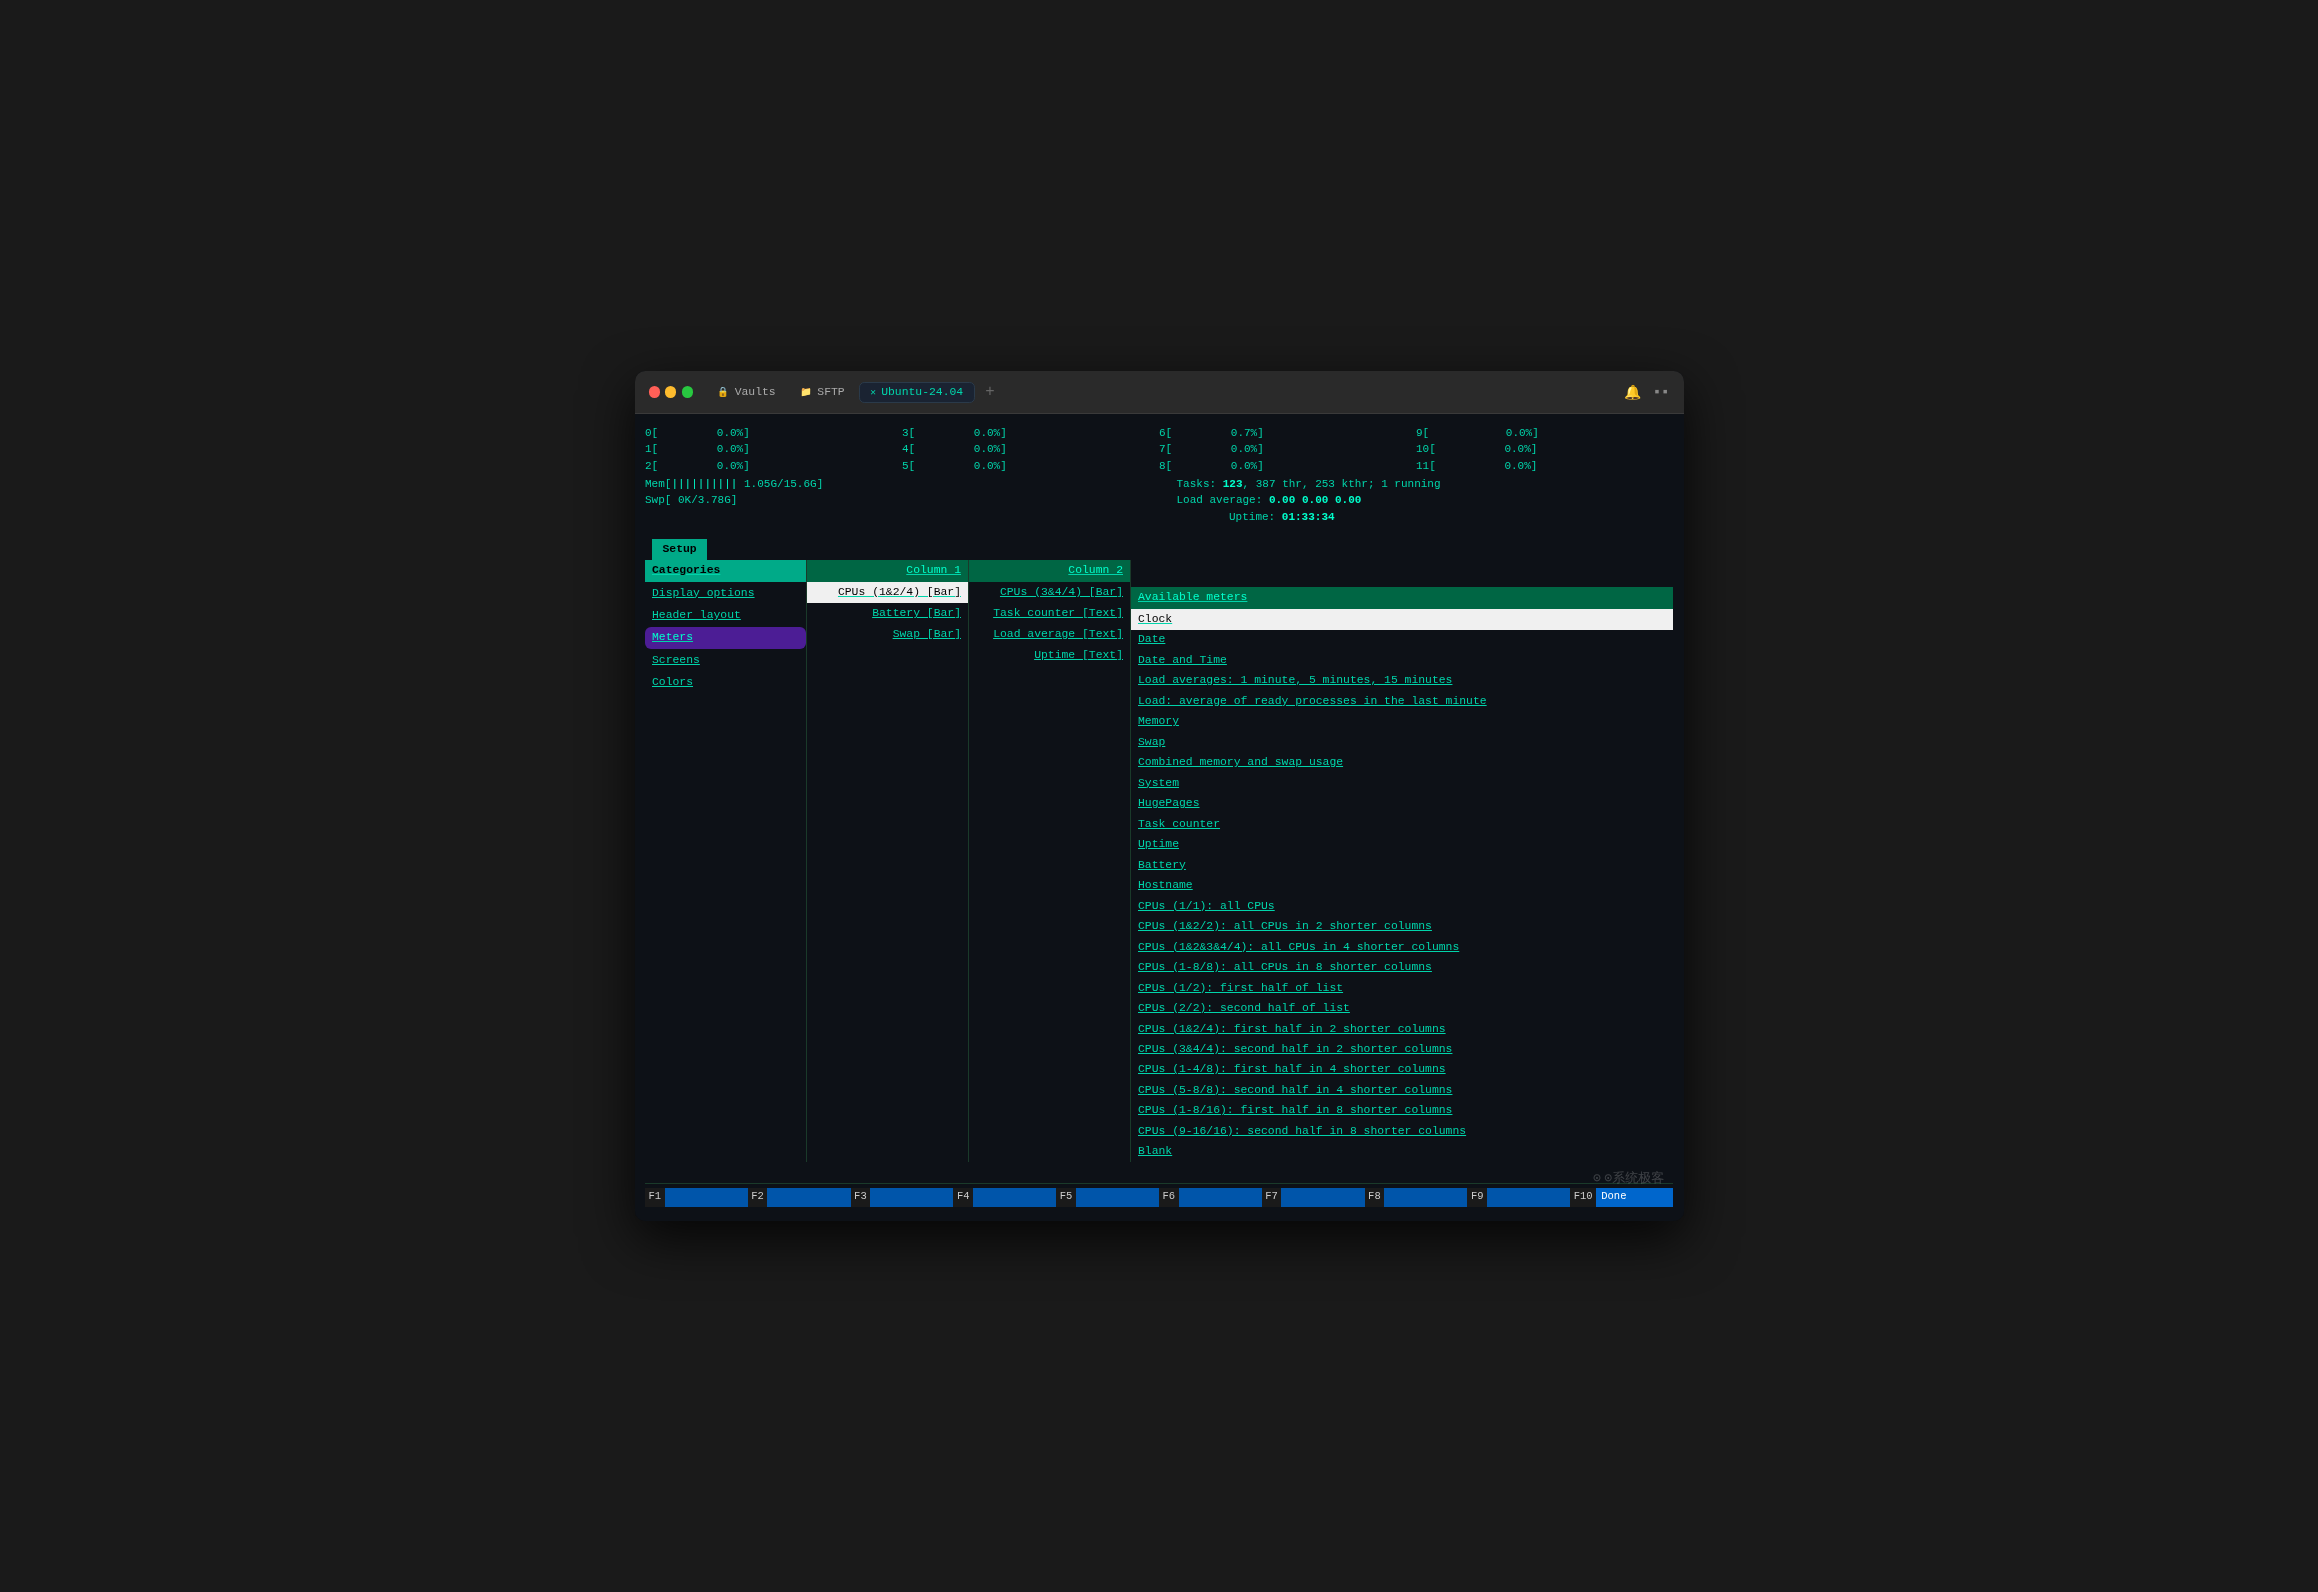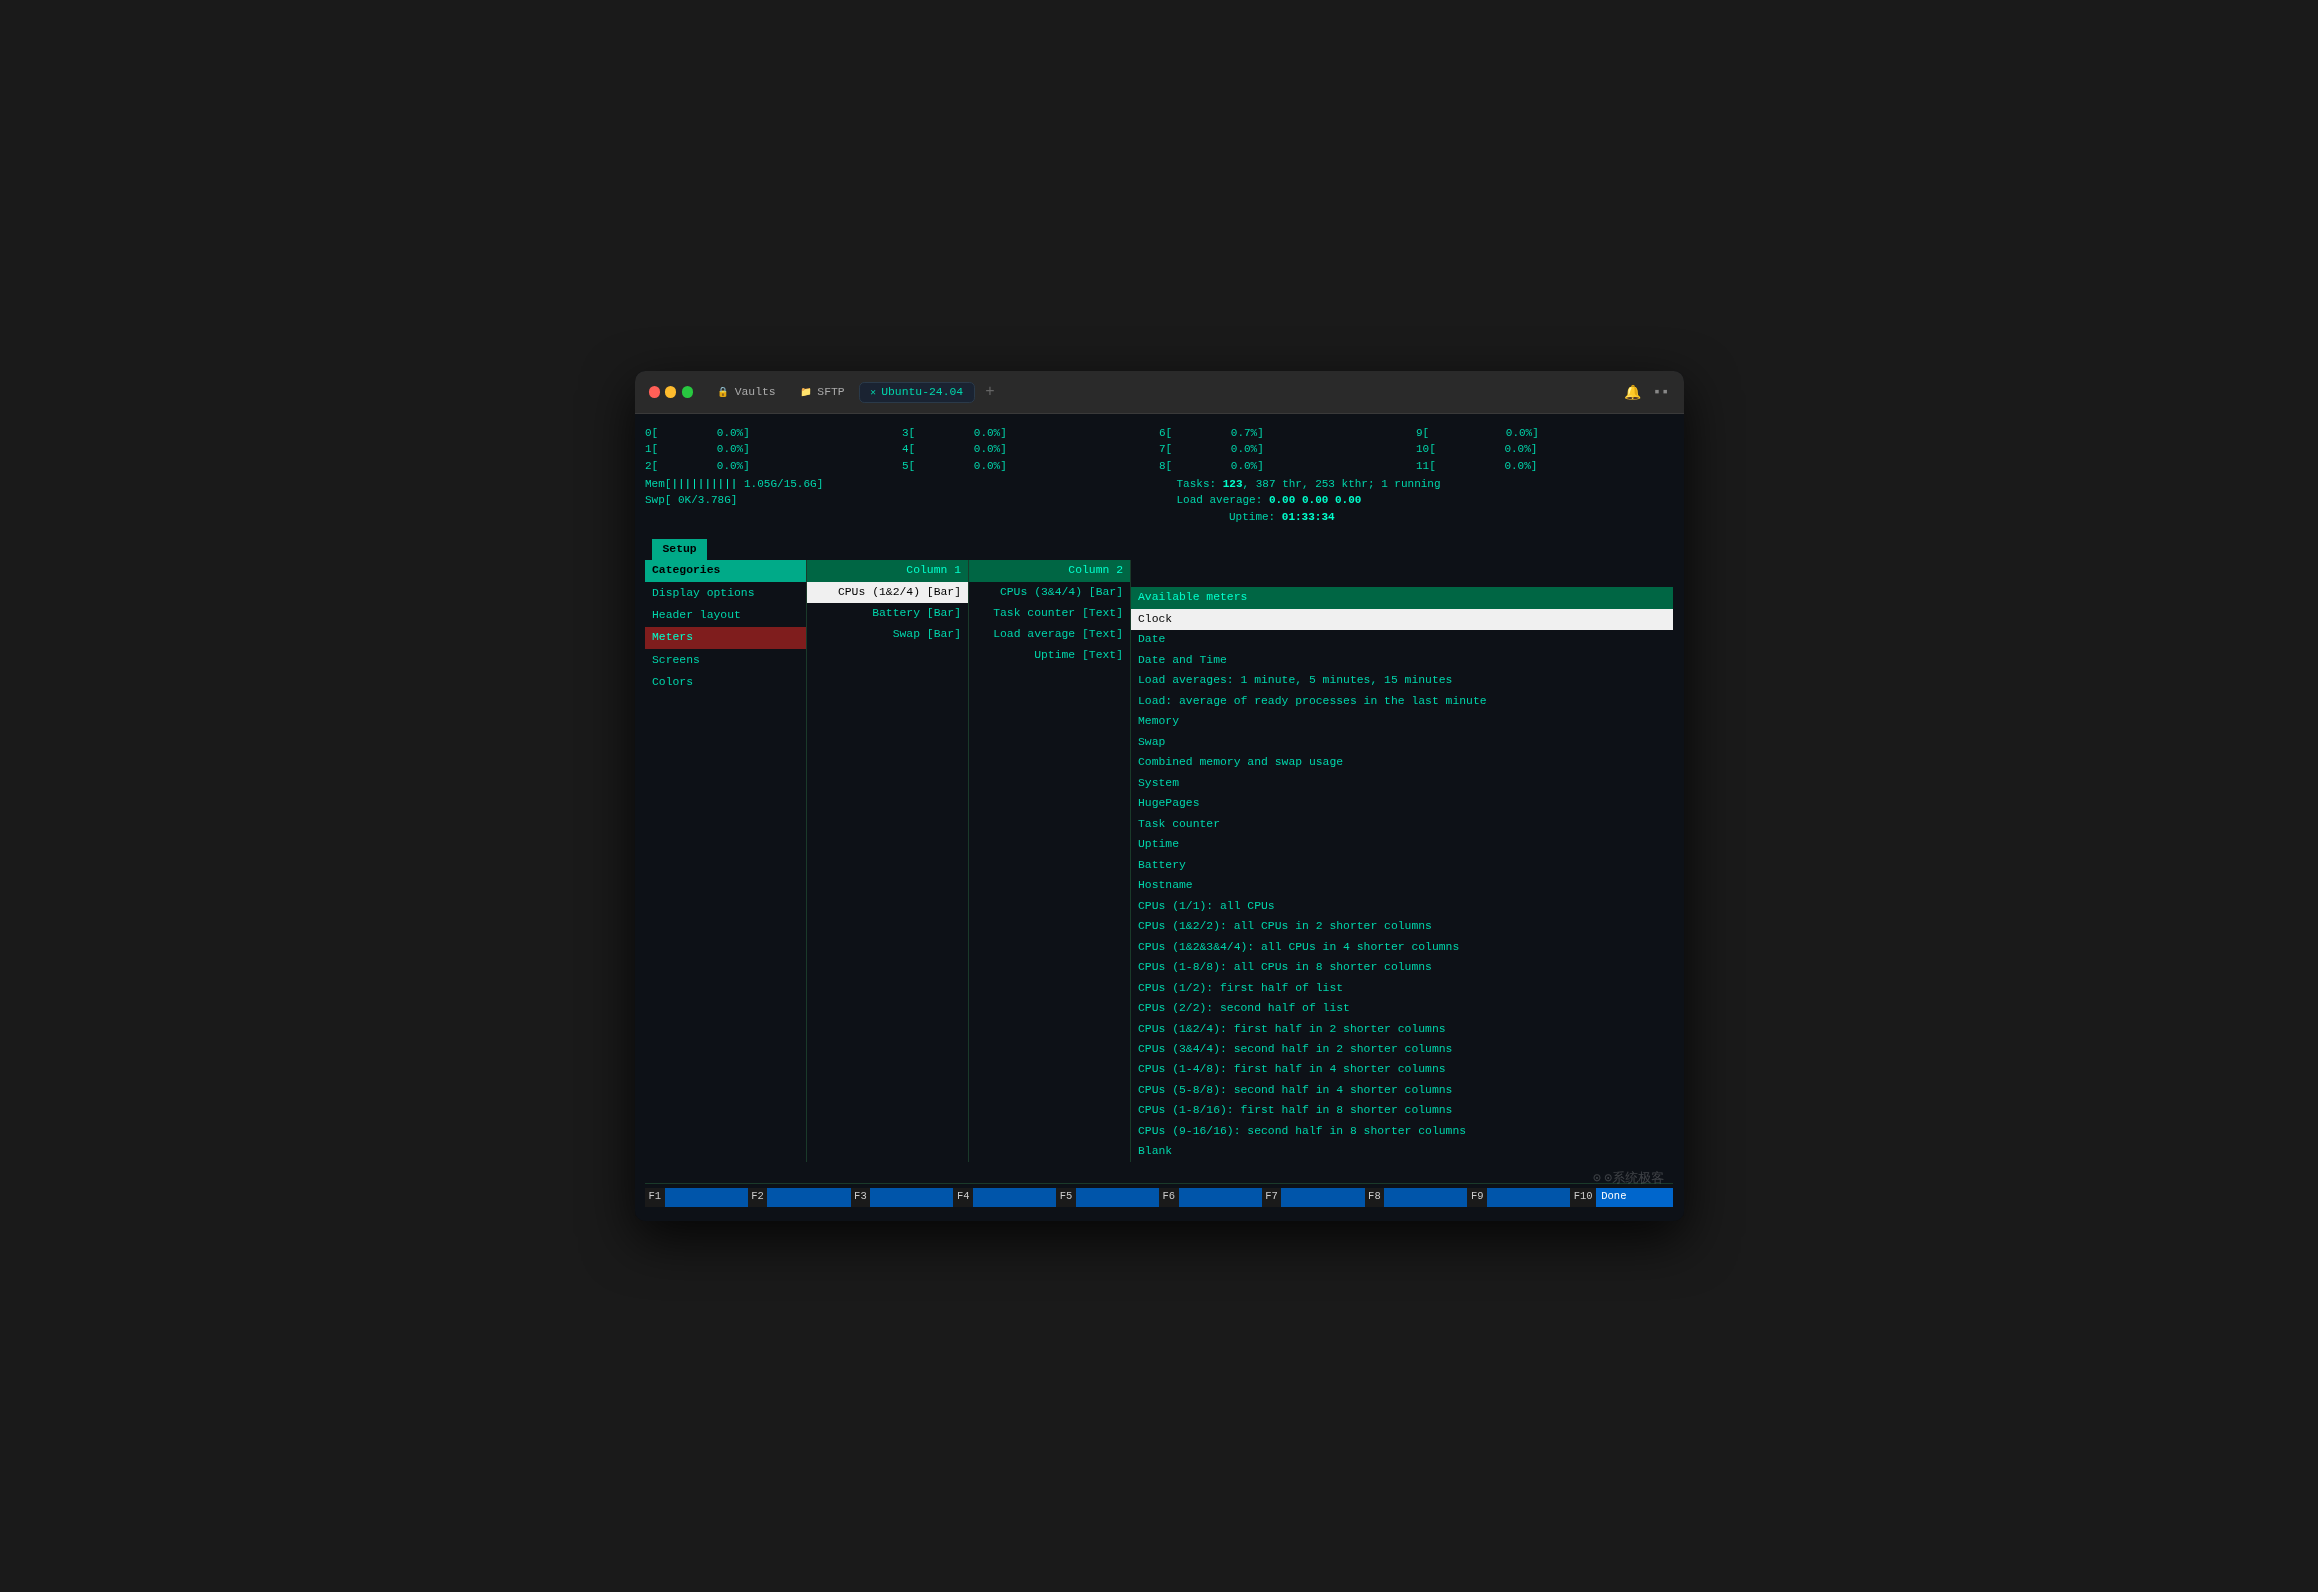--- a/index.html
+++ b/index.html
@@ -107,22 +107,23 @@
       font-size: 11.4px;
       font-weight: bold;
     }
     .cat-item {
       padding: 2.6px 7px;
       font-size: 11.4px;
       color: #00d4aa;
       cursor: pointer;
     }
     .cat-item.active {
-      background: #7f1d1d;
+      background: #4c1d95;
       color: #00ffcc;
+      border-radius: 6px;
     }
     .column-panel {
       width: 162px;
       border-right: 0.9px solid #1a3a2a;
       text-align: right;
     }
     .col-header {
       background: #006644;
       color: #00ffcc;
       padding: 2.6px 7px;
@@ -250,21 +251,21 @@
         </div>
         <div style="padding-left:17.5px;">
           <span style="color:#00d4aa">Load average: <span style="color:#00ffcc;font-weight:bold">0.00  0.00  0.00</span></span>
         </div>
         <div></div>
         <div style="padding-left:70px;">
           <span style="color:#00d4aa">Uptime: <span style="color:#00ffcc;font-weight:bold">01:33:34</span></span>
         </div>
       </div>
 
-      <div style="margin-top:14px;">
+      <div style="margin-top:14px;text-decoration:underline;">
         <div class="setup-tab">Setup</div>
         <div class="setup-body">
 
           <div class="categories-panel">
             <div class="cat-header">Categories</div>
             <div class="cat-item">Display options</div>
             <div class="cat-item">Header layout</div>
             <div class="cat-item active">Meters</div>
             <div class="cat-item">Screens</div>
             <div class="cat-item">Colors</div>

